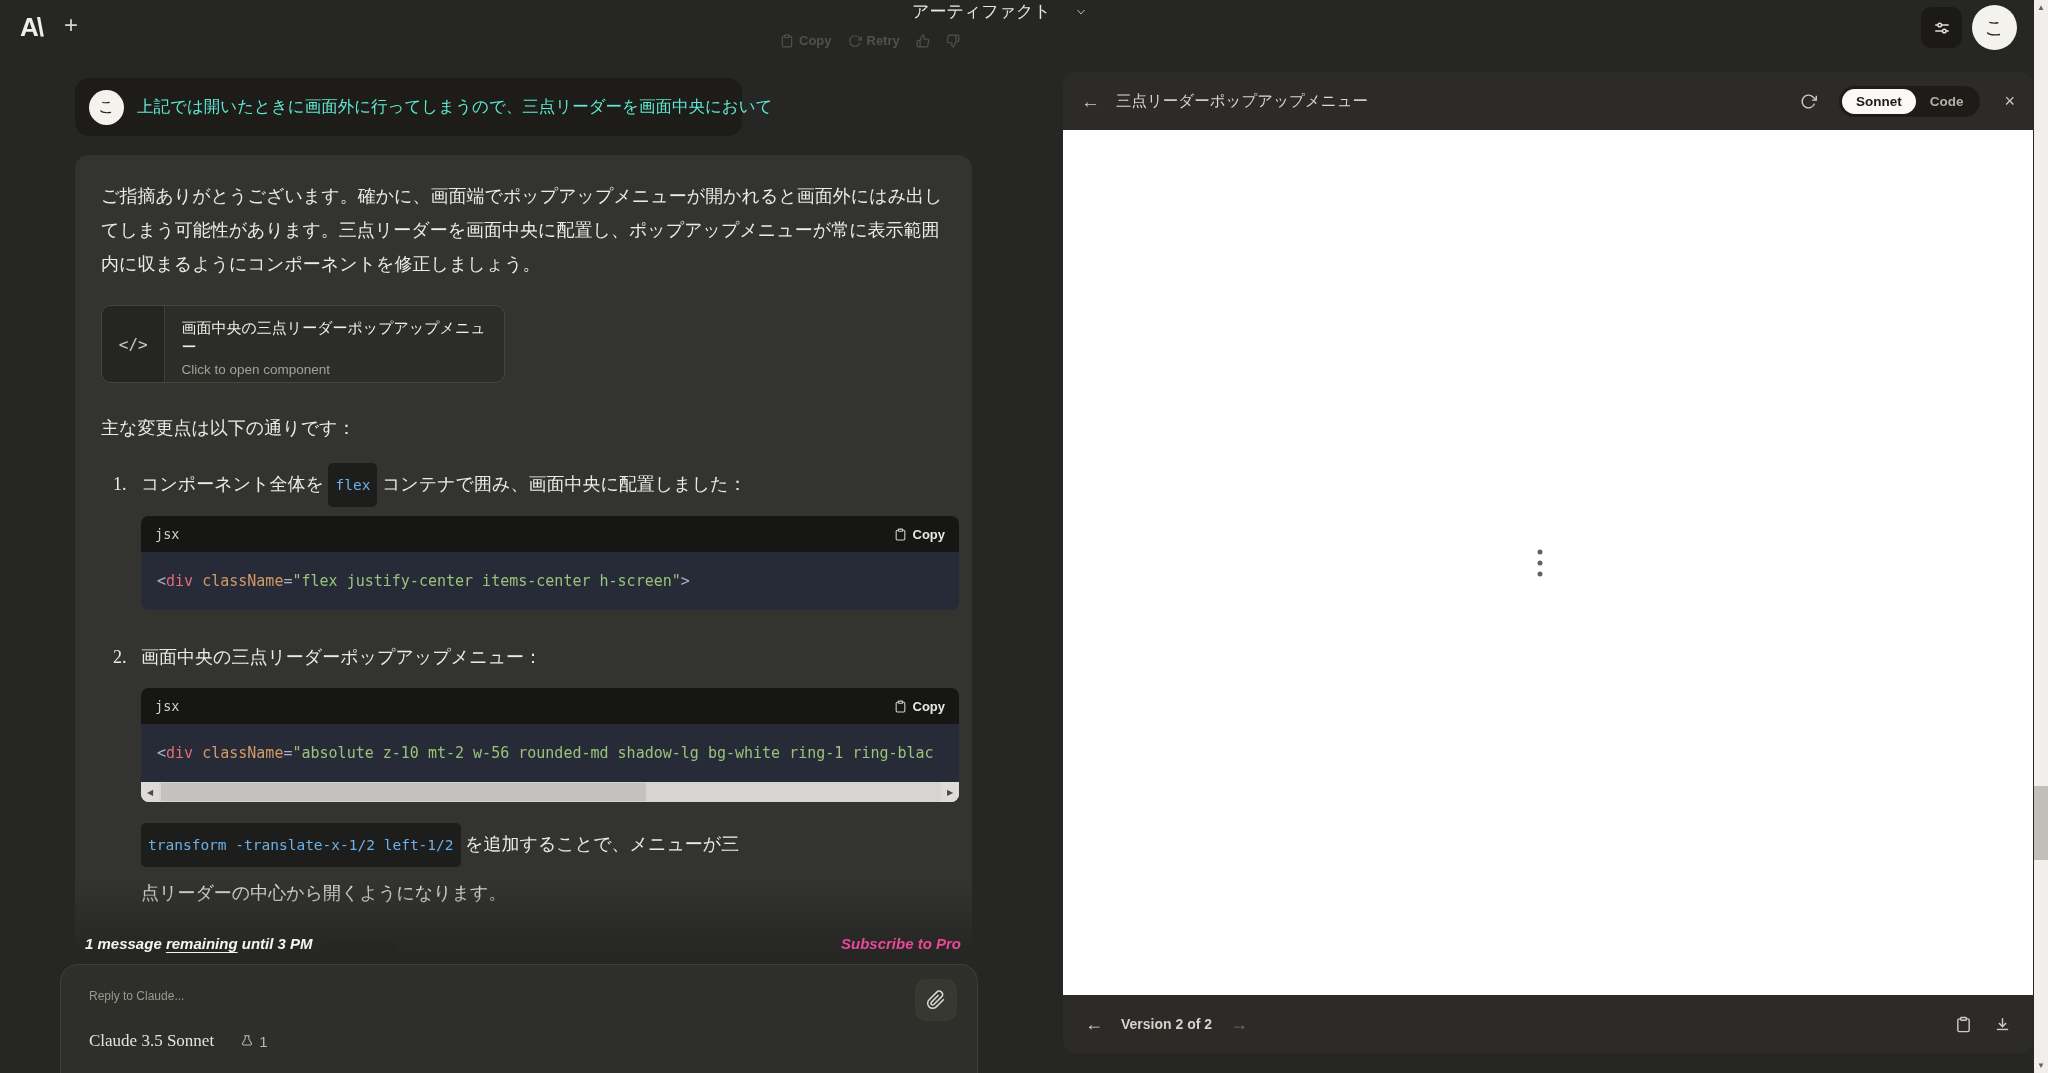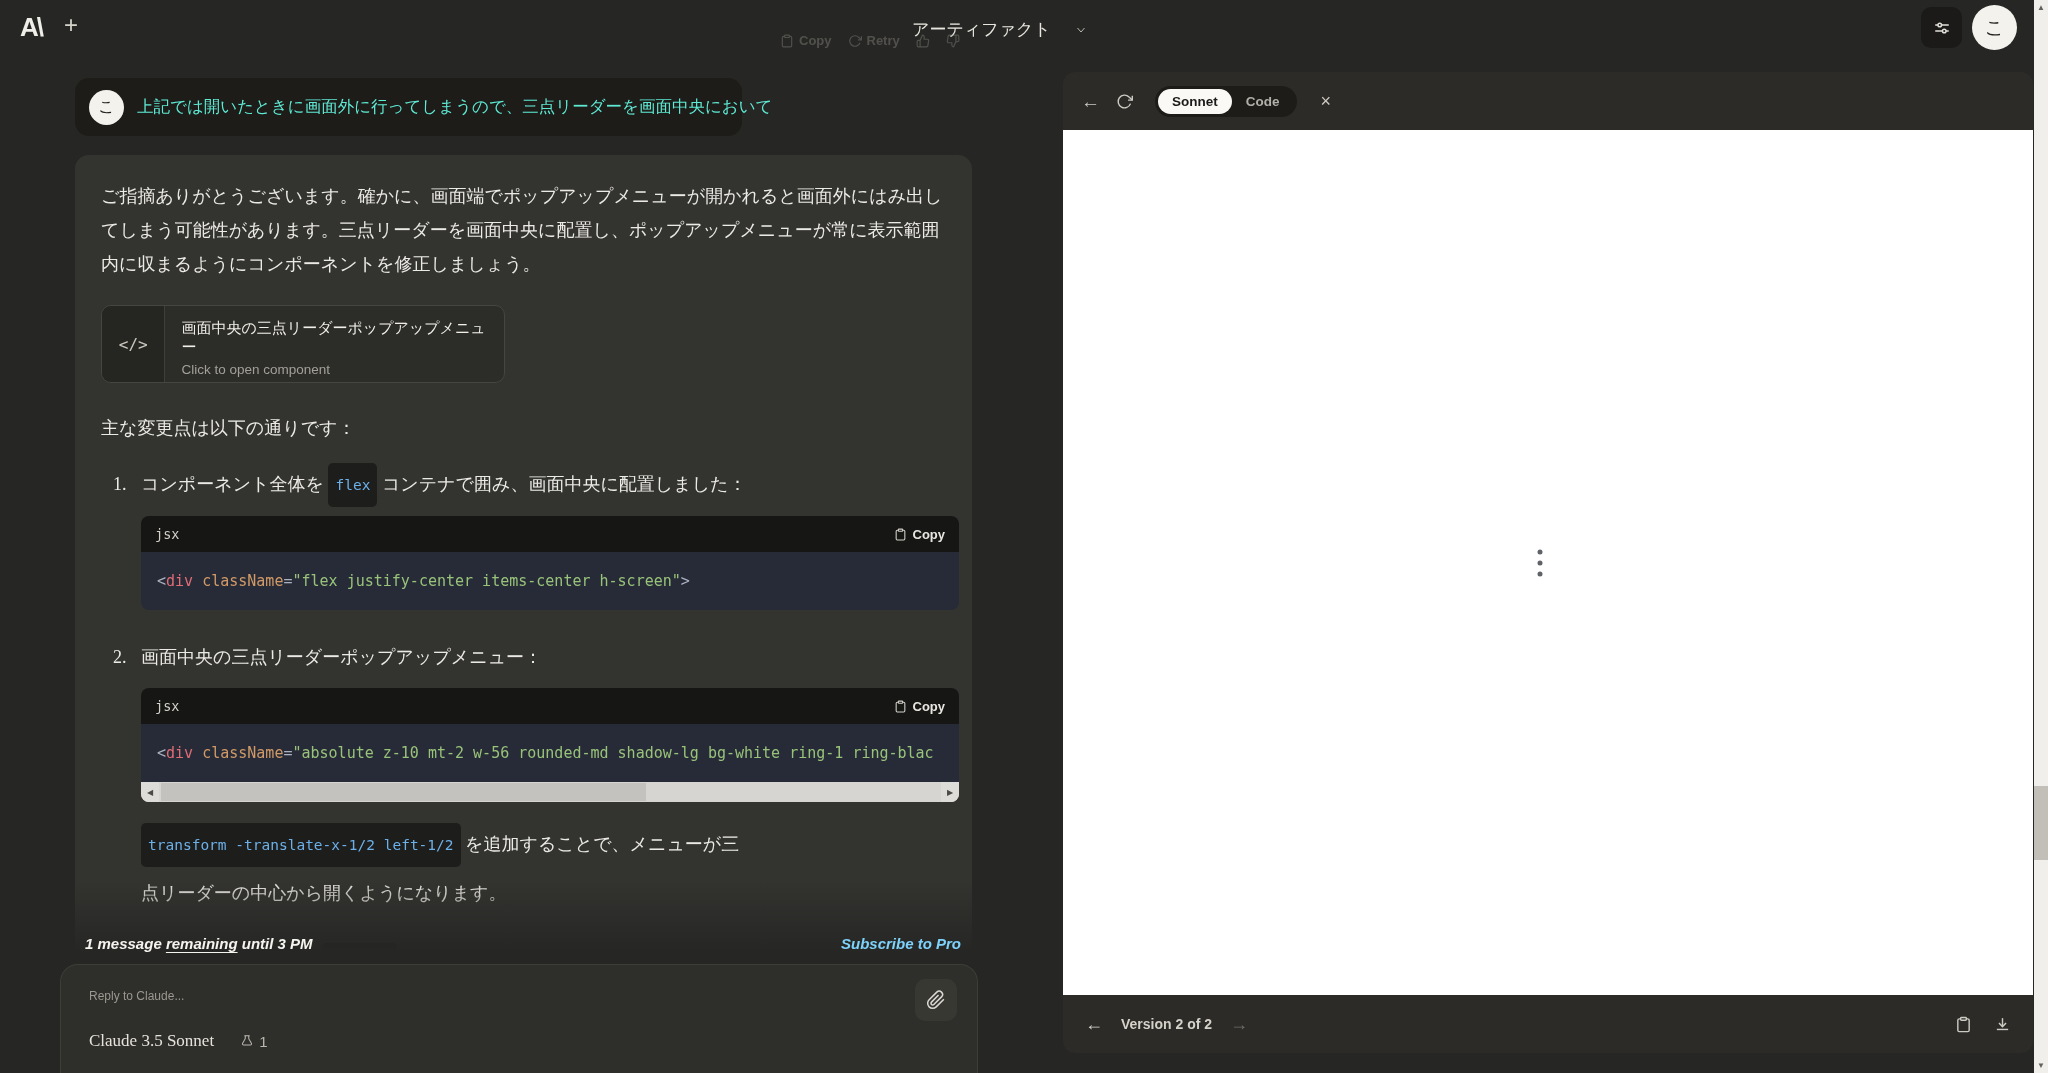--- a/index.html
+++ b/index.html
@@ -10,21 +10,21 @@
     color:#e8e6e0;
     position:relative;
   }
   .abs { position:absolute; }
   .serif { font-family:"Liberation Serif", serif; }
   .mono  { font-family:"DejaVu Sans Mono","Liberation Mono", monospace; }
 
   
   .logo { left:20px; top:12px; font-weight:bold; font-size:26px; color:#f0eee8; letter-spacing:-2px; }
   .new-chat-btn { left:64px; top:13px; font-size:24px; color:#d7d4cc; line-height:24px; cursor:pointer; }
-  .chat-title-wrap { top:18px; left:912px; display:flex; align-items:center; gap:24px; cursor:pointer; }
+  .chat-title-wrap { top:0; left:912px; display:flex; align-items:center; gap:24px; cursor:pointer; }
   .chat-title { font-size:17px; color:#e9e6df; }
   .chev { width:12px; height:12px; stroke:#b9b6ae; stroke-width:2; fill:none; }
   .tune-btn { left:1921px; top:7px; width:41px; height:41px; background:#1b1a18; border-radius:10px;
               display:flex; align-items:center; justify-content:center; cursor:pointer; }
   .avatar-top { left:1972px; top:5px; width:45px; height:45px; border-radius:50%; background:#f4f2ec;
                 color:#22211f; display:flex; align-items:center; justify-content:center; font-size:19px; cursor:pointer; }
 
   
   .faded-actions { left:780px; top:33px; display:flex; align-items:center; gap:16px; opacity:0.38; color:#97948d;
                    font-size:13px; font-weight:bold; }
@@ -77,21 +77,21 @@
   .cont-para { margin:18px 0 0 40px; width:610px; font-family:"Liberation Serif",serif; font-size:18px;
                line-height:48px; color:#eceae4; }
 
   .bottom-fade { left:60px; top:880px; width:925px; height:90px;
                  background:linear-gradient(to bottom, rgba(38,38,36,0), #262624 80%); pointer-events:none; }
 
   
   .status-row { left:85px; top:935px; width:876px; display:flex; justify-content:space-between; align-items:center;font-style:italic; }
   .status-left { font-size:15px; font-weight:600; color:#f6f4ef; }
   .status-left .und { text-decoration:underline; text-underline-offset:3px; }
-  .subscribe { font-size:15px; font-weight:bold; color:#7dd3fc; cursor:pointer; }
+  .subscribe { font-size:15px; font-weight:bold; color:#ec4899; cursor:pointer; }
 
   .composer { left:60px; top:964px; width:918px; height:109px; background:#2e2e2a;
               border:1px solid #3e3d38; border-bottom:none; border-radius:18px 18px 0 0; }
   .reply-input { position:absolute; left:28px; top:24px; width:700px; background:transparent; border:none; outline:none;
                  font-size:12px; color:#e8e6e0; font-family:"Liberation Sans",sans-serif; }
   .reply-input::placeholder { color:#9b988f; }
   .attach-btn { position:absolute; right:20px; top:14px; width:42px; height:42px; border-radius:10px; background:#383833;
                 display:flex; align-items:center; justify-content:center; cursor:pointer; }
   .attach-btn svg { width:20px; height:20px; stroke:#dcdad3; stroke-width:1.8; fill:none; }
   .model-row { position:absolute; left:28px; top:66px; display:flex; align-items:center; gap:26px; cursor:pointer; }
@@ -273,20 +273,21 @@
           <line x1="7.5" y1="3" x2="16.5" y2="3"></line>
         </svg>
       <span>1</span>
     </span>
   </div>
 </div>
 
 <div class="abs panel">
   <div class="panel-head">
     <span class="p-back">←</span>
+    <span class="p-title">三点リーダーポップアップメニュー</span>
     <svg class="p-refresh" viewBox="0 0 24 24">
         <polyline points="23 4 23 10 17 10"></polyline>
         <path d="M20.49 15a9 9 0 1 1-2.12-9.36L23 10"></path>
       </svg>
     <div class="toggle">
       <span class="tg-seg tg-on">Sonnet</span>
       <span class="tg-seg tg-off">Code</span>
     </div>
     <span class="p-close">×</span>
   </div>

